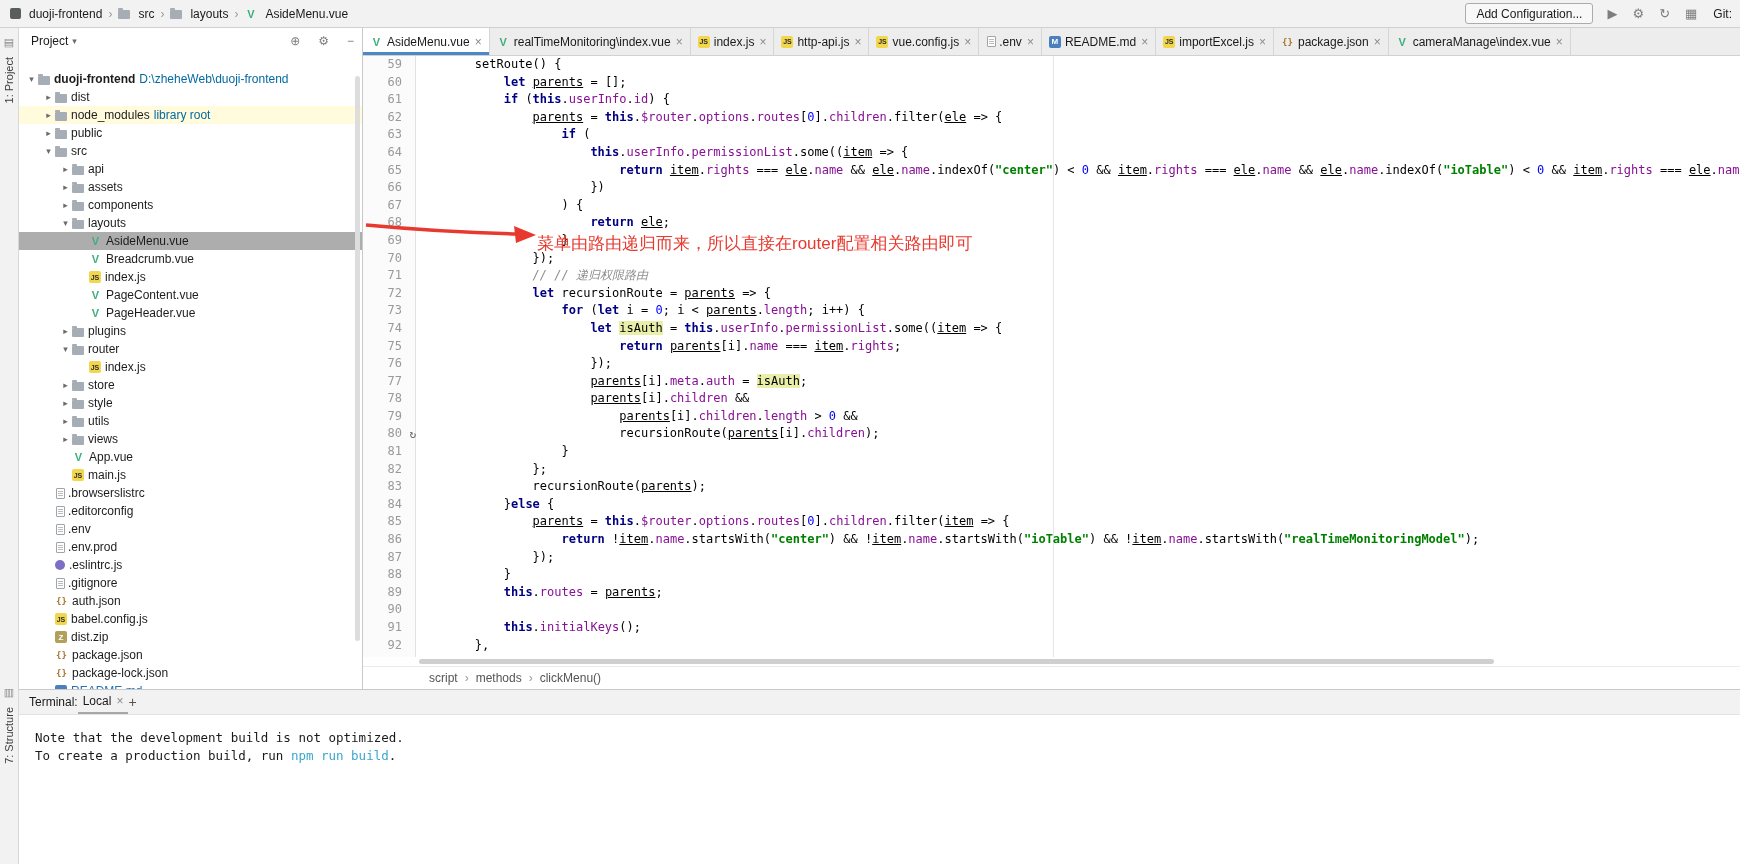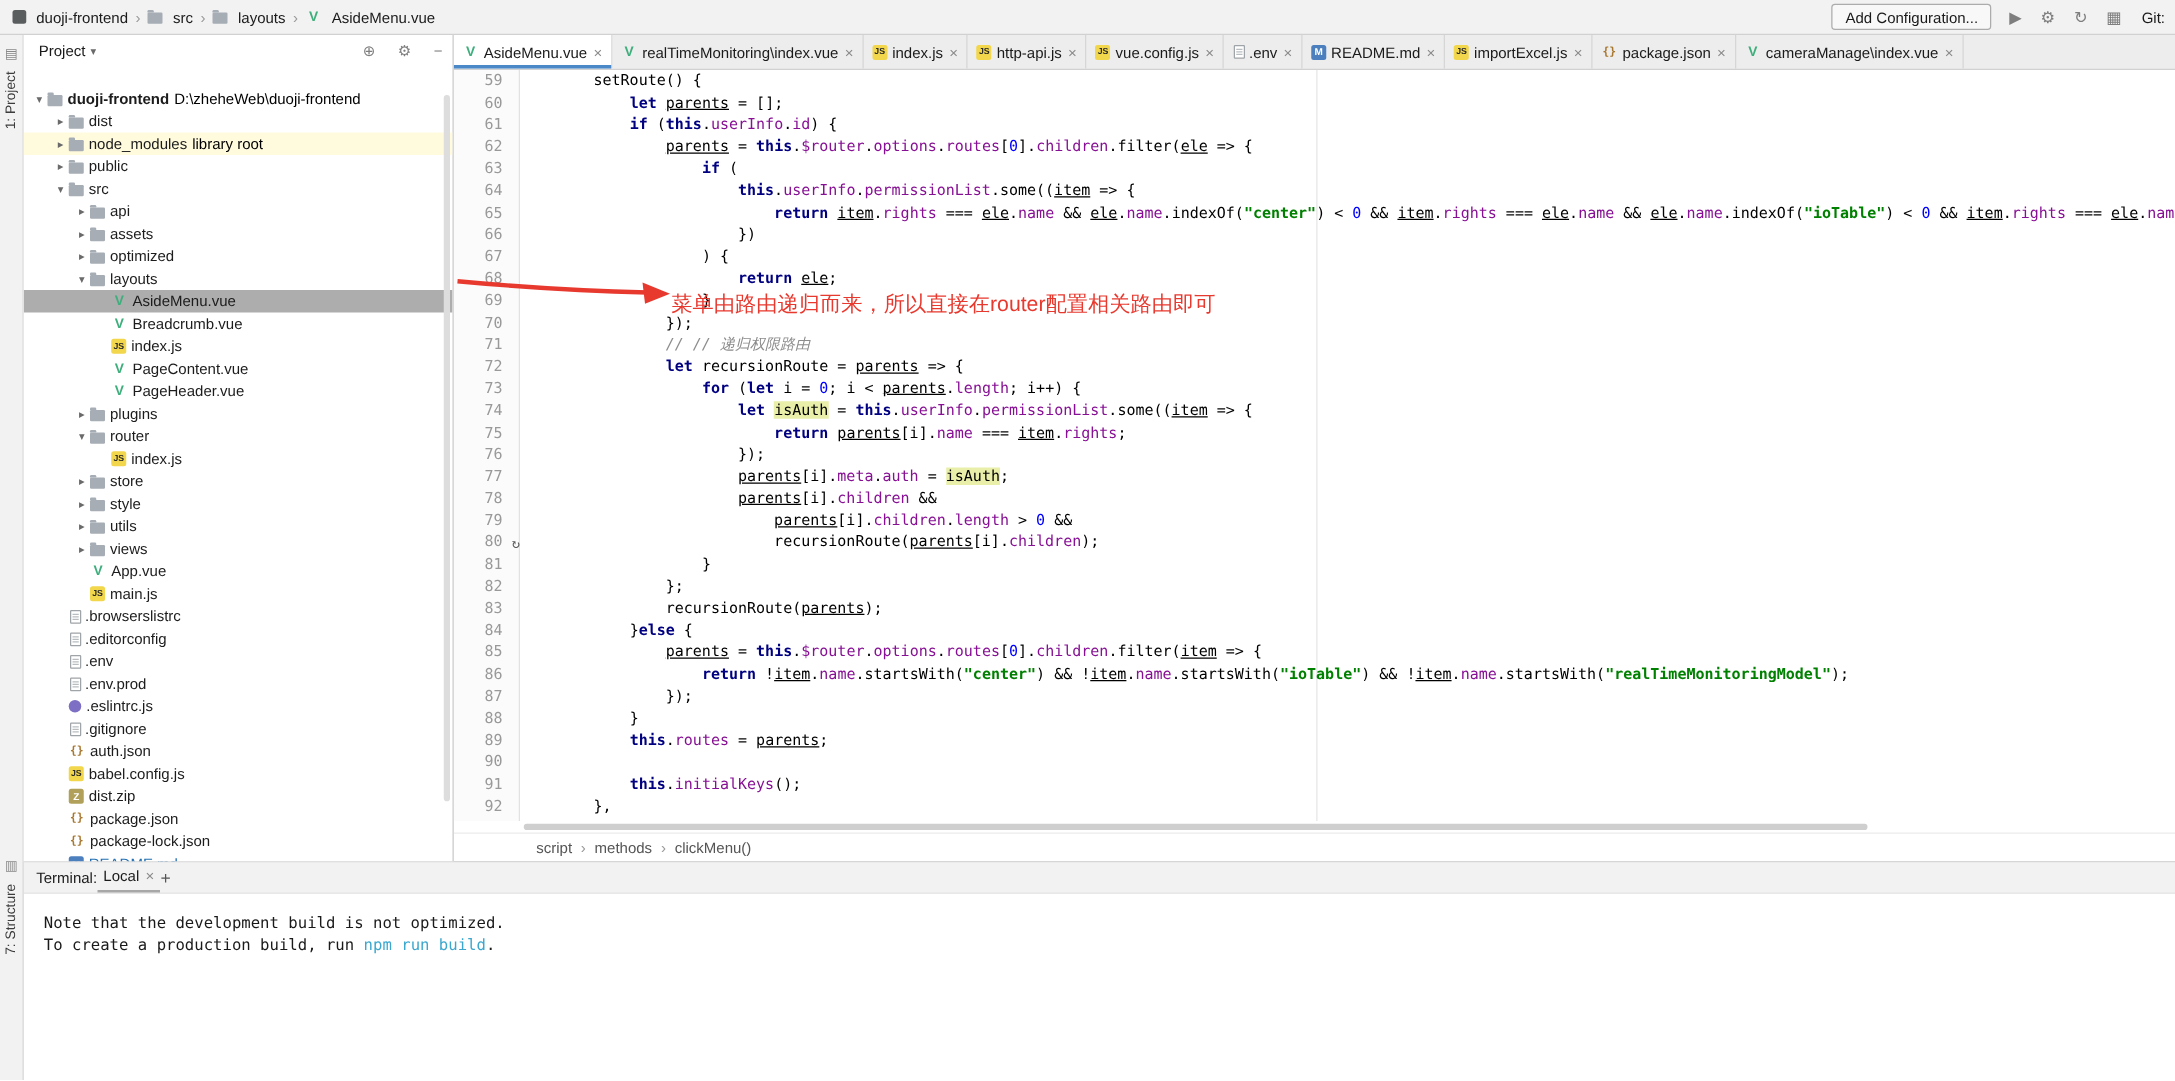--- a/index.html
+++ b/index.html
@@ -34,21 +34,21 @@
   .pspace { flex:1; }
   .phi { color:#7E7E7E; font-size:12px; margin-left:14px; }
   .tree { flex:1; overflow:hidden; font-size:12px; position:relative; }
   .trow { height:18px; display:flex; align-items:center; white-space:nowrap; cursor:default; }
   .trow.sel { background:#ADADAD; }
   .trow.hl { background:#FFFBDC; }
   .arrow { width:13px; flex:0 0 13px; text-align:center; font-size:9px; color:#6A6A6A; }
   .tlabel { color:#1C1C1C; }
   .tlabel.bold { font-weight:bold; }
   .blue { color:#2470B3; }
-  .tsuffix { color:#000000; margin-left:4px; }
+  .tsuffix { color:#0369a1; margin-left:4px; }
   .tree-scroll { position:absolute; right:2px; top:48px; width:5px; height:565px; background:#DDDDDD; border-radius:3px; }
 
   
   .ic { display:inline-flex; align-items:center; justify-content:center; width:13px; height:13px; flex:0 0 13px; margin-right:4px; font-family:"Liberation Sans",sans-serif; }
   .ic-project { width:11px; height:11px; flex:0 0 11px; background:#5A5D5E; border-radius:2px; }
   .ic-folder { width:12px; height:9px; flex:0 0 12px; background:#A6ADB5; border-radius:1px; position:relative; margin-top:2px; }
   .ic-folder::before { content:''; position:absolute; top:-2px; left:0; width:5px; height:2px; background:#A6ADB5; border-radius:1px 1px 0 0; }
   .ic-vue { color:#3EAF7C; font-weight:bold; font-size:11px; }
   .ic-js { width:12px; height:12px; flex:0 0 12px; background:#F2D64B; color:#2B2B2B; font-size:7px; font-weight:bold; border-radius:2px; }
   .ic-json { color:#A8772F; font-weight:bold; font-size:9px; font-family:"DejaVu Sans Mono",monospace; }
@@ -197,21 +197,21 @@
               <span class="tlabel">api</span>
             </div>
             <div class="trow" style="padding-left: 40px;">
               <span class="arrow">▸</span>
               <span class="ic ic-folder"></span>
               <span class="tlabel">assets</span>
             </div>
             <div class="trow" style="padding-left: 40px;">
               <span class="arrow">▸</span>
               <span class="ic ic-folder"></span>
-              <span class="tlabel">optimized</span>
+              <span class="tlabel">components</span>
             </div>
             <div class="trow" style="padding-left: 40px;">
               <span class="arrow">▾</span>
               <span class="ic ic-folder"></span>
               <span class="tlabel">layouts</span>
             </div>
             <div class="trow sel" style="padding-left: 57px;">
               <span class="arrow"></span>
               <span class="ic ic-vue">V</span>
               <span class="tlabel">AsideMenu.vue</span>

